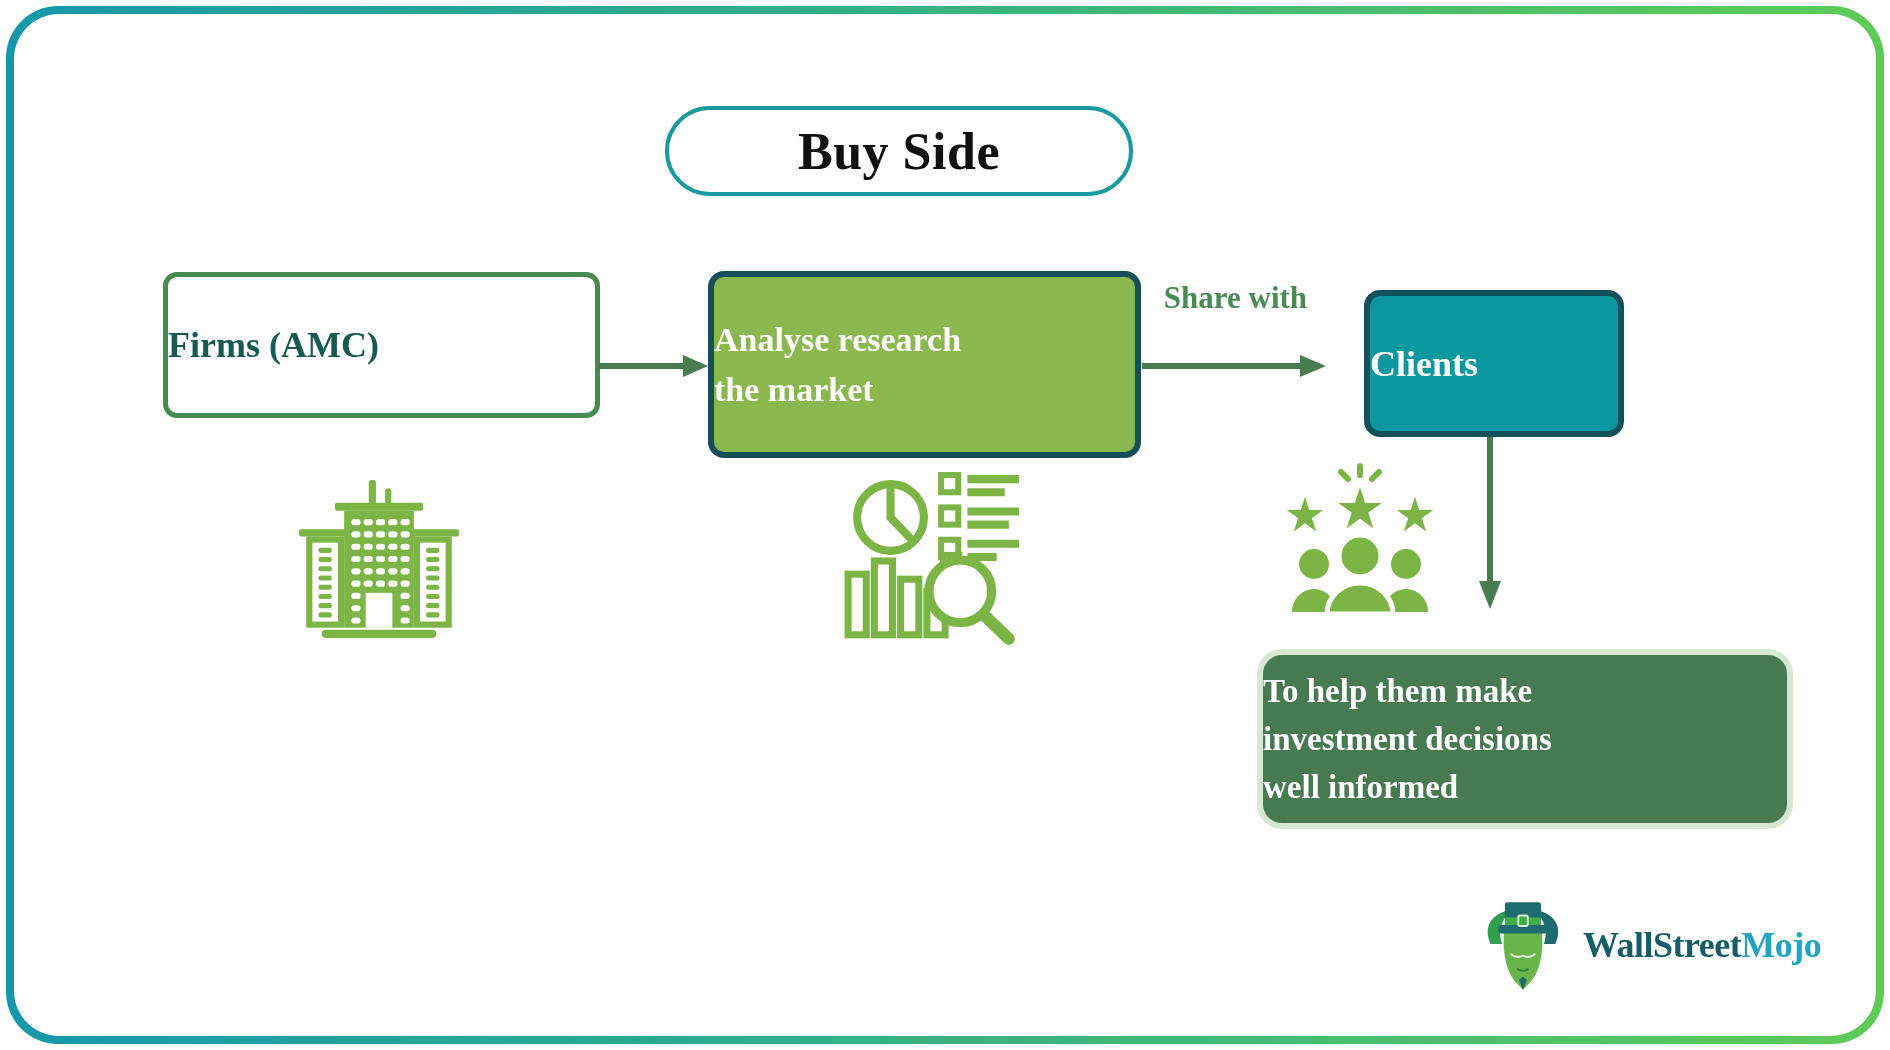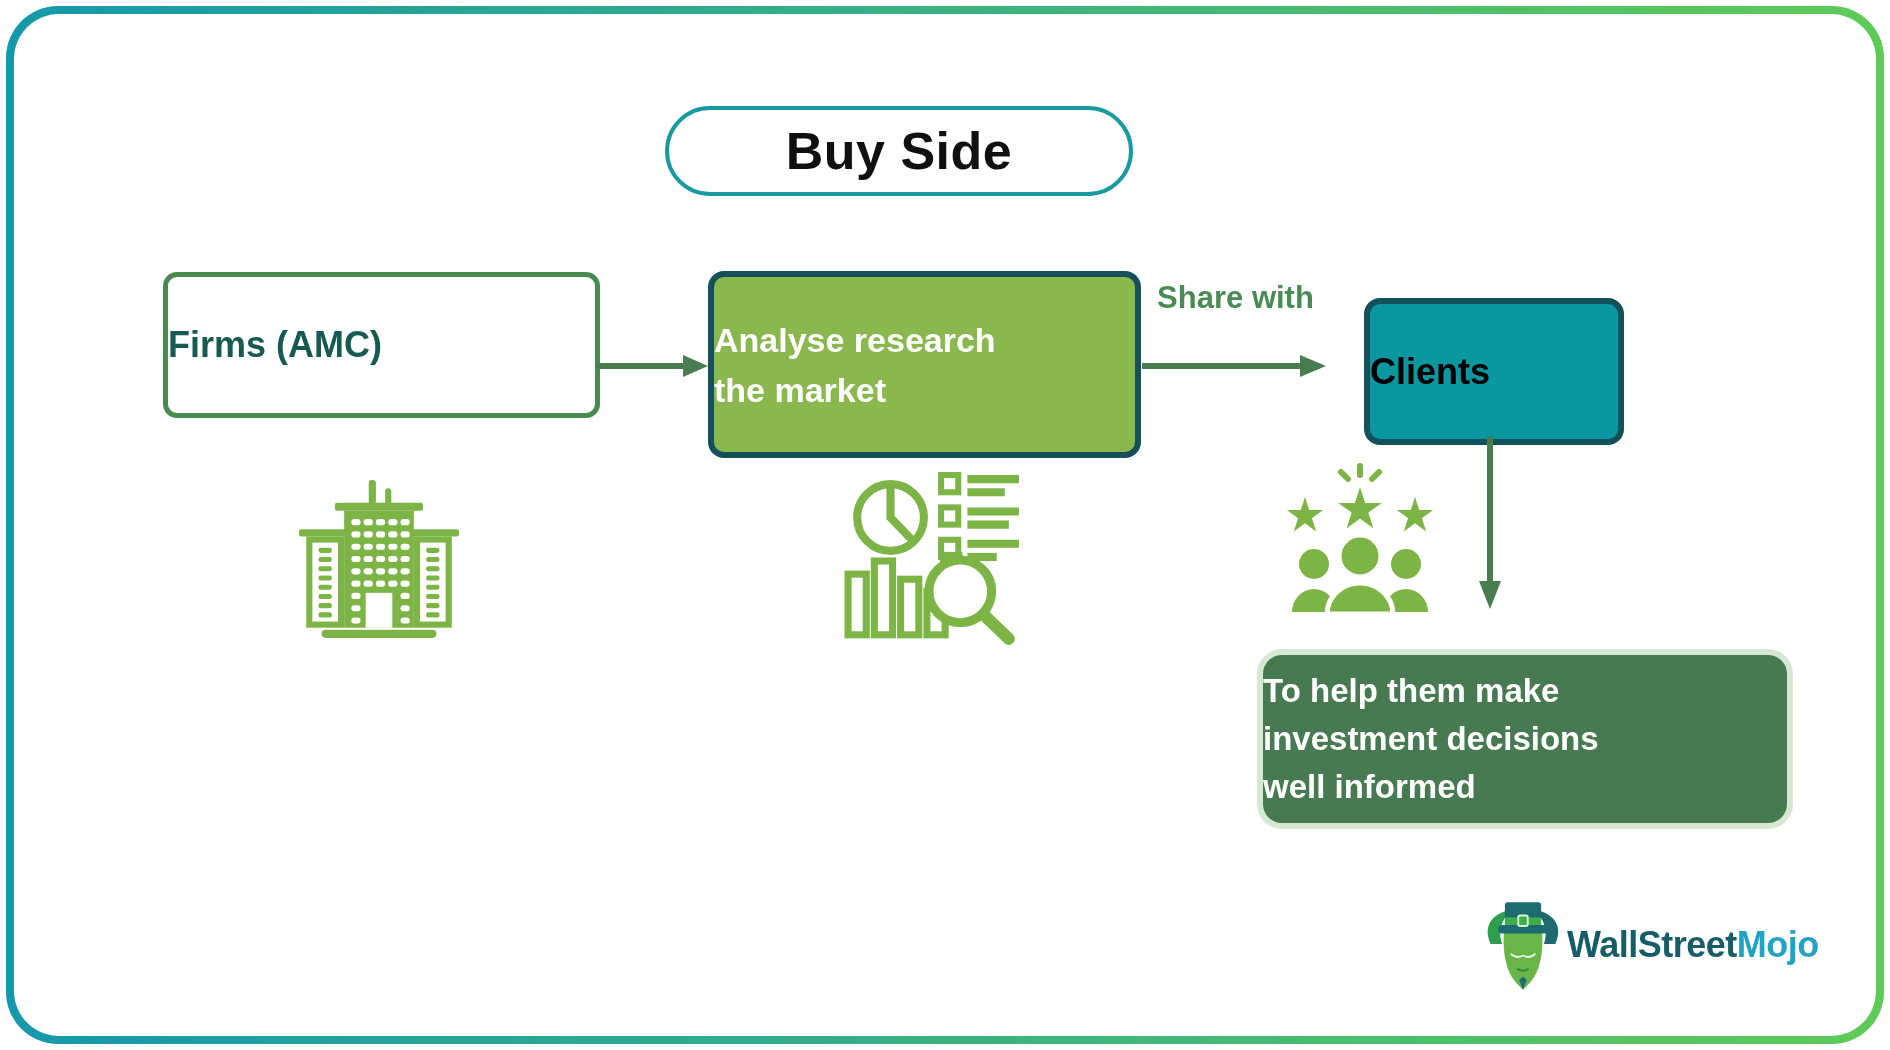--- a/index.html
+++ b/index.html
@@ -1,58 +1,58 @@
 <!DOCTYPE html>
 <html style="--frame-gradient-start: #1598ab; --frame-gradient-end: #5ecb57; --title-border: #189aa0; --firms-border: #478b51; --firms-text: #175a52; --arrow: #4a7c52; --analyse-fill: #8ab84f; --analyse-border: #15505a; --share-with-text: #4a8a55; --clients-fill: #0a97a0; --clients-border: #12515c; --icon-green: #7cb545; --outcome-fill: #487a52; --outcome-border: #d6e8d2; --logo-primary: #175d68; --logo-secondary: #22a3c5;"><head>
 <meta charset="utf-8">
 <style>
   html,body{margin:0;padding:0;background:#fff;}
   .canvas{position:relative;width:1890px;height:1050px;background:#fff;overflow:hidden;
-          font-family:Liberation Sans, sans-serif;}
+          font-family:Liberation Serif, serif;}
   
   .frame{position:absolute;left:6px;top:6px;width:1878px;height:1038px;border-radius:52px;
          background:linear-gradient(90deg,var(--frame-gradient-start,#1598ab),var(--frame-gradient-end,#5ecb57));}
   .frame-inner{position:absolute;left:8px;top:8px;right:8px;bottom:8px;background:#fff;border-radius:45px;}
 
   .title-pill{position:absolute;left:665px;top:106px;width:468px;height:90px;box-sizing:border-box;
               border:4px solid var(--title-border,#189aa0);border-radius:47px;background:#fff;
               display:flex;align-items:center;justify-content:center;
               font-size:52px;font-weight:700;color:#101010;letter-spacing:0.5px;}
 
   .box{position:absolute;box-sizing:border-box;display:flex;flex-direction:column;
        align-items:flex-start;justify-content:center;text-align:center;font-weight:700;}
   .firms-box{left:163px;top:272px;width:437px;height:146px;background:#fff;
              border:5px solid var(--firms-border,#478b51);border-radius:14px;
              color:var(--firms-text,#175a52);font-size:36px;}
   .analyse-box{left:708px;top:271px;width:433px;height:187px;
                background:var(--analyse-fill,#8ab84f);border:6px solid var(--analyse-border,#15505a);
                border-radius:16px;color:#fff;font-size:34px;line-height:50px;}
   .clients-box{left:1364px;top:290px;width:260px;height:147px;
                background:var(--clients-fill,#0a97a0);border:6px solid var(--clients-border,#12515c);
-               border-radius:16px;color:#000000;font-size:36px;margin-top:8px;}
+               border-radius:16px;color:#ffffff;font-size:36px;}
   .outcome-box{left:1257px;top:649px;width:536px;height:180px;
                background:var(--outcome-fill,#487a52);border:6px solid var(--outcome-border,#d6e8d2);
                border-radius:25px;color:#fff;font-size:33px;line-height:48px;}
 
   .share-label{position:absolute;left:1143px;top:280px;width:185px;text-align:center;
                font-size:31px;font-weight:700;color:var(--share-with-text,#4a8a55);}
 
   .arrow1{position:absolute;left:597px;top:351px;}
   .arrow2{position:absolute;left:1142px;top:351px;}
   .arrow-down{position:absolute;left:1475px;top:437px;}
   .arrow-stroke{stroke:var(--arrow,#4a7c52);}
   .arrow-fill{fill:var(--arrow,#4a7c52);}
 
   .building-icon{position:absolute;left:295px;top:476px;}
   .research-icon{position:absolute;left:843px;top:470px;}
   .people-icon{position:absolute;left:1278px;top:460px;}
   .ic-fill{fill:var(--icon-green,#7cb545);}
   .ic-stroke{stroke:var(--icon-green,#7cb545);}
 
-  .logo{position:absolute;left:1483px;top:898px;display:flex;align-items:center;gap:4px;}
+  .logo{position:absolute;left:1483px;top:898px;display:flex;align-items:center;gap:20px;}
   .logo-text{font-size:36px;font-weight:700;letter-spacing:-0.5px;white-space:nowrap;}
   .logo-primary{color:var(--logo-primary,#175d68);}
   .logo-secondary{color:var(--logo-secondary,#22a3c5);}
 </style>
 </head>
 <body>
 
 <div class="canvas">
 
   <div class="frame">

